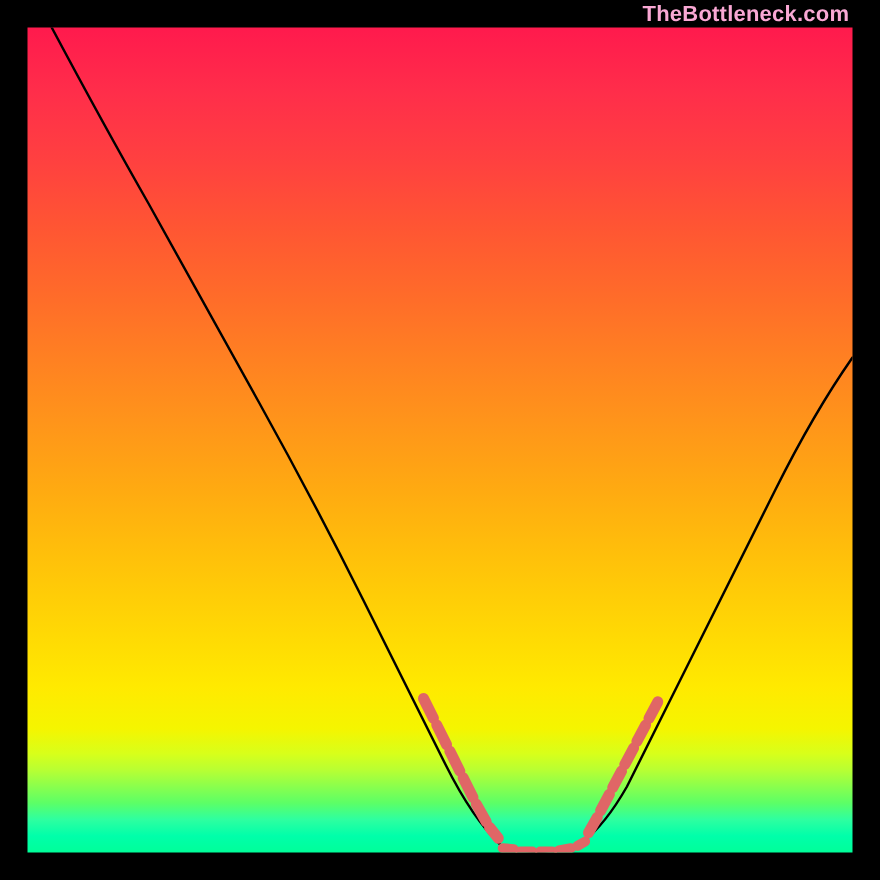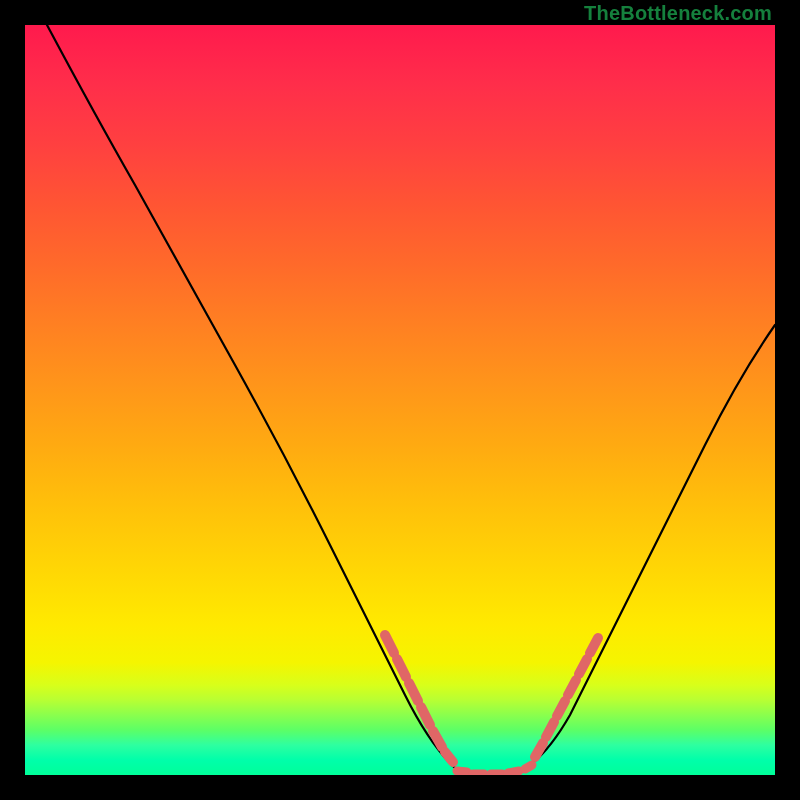--- a/index.html
+++ b/index.html
@@ -44,21 +44,21 @@
       #00ff99 100%
     );
   }
   .watermark {
     position: absolute;
     top: 2px;
     right: 28px;
     font-family: Arial, Helvetica, sans-serif;
     font-size: 20px;
     font-weight: bold;
-    color: #15803d;
+    color: #f9a8d4;
     letter-spacing: 0.2px;
     z-index: 10;
   }
   svg.curve {
     position: absolute;
     left: 0;
     top: 0;
     width: 750px;
     height: 750px;
     z-index: 5;

